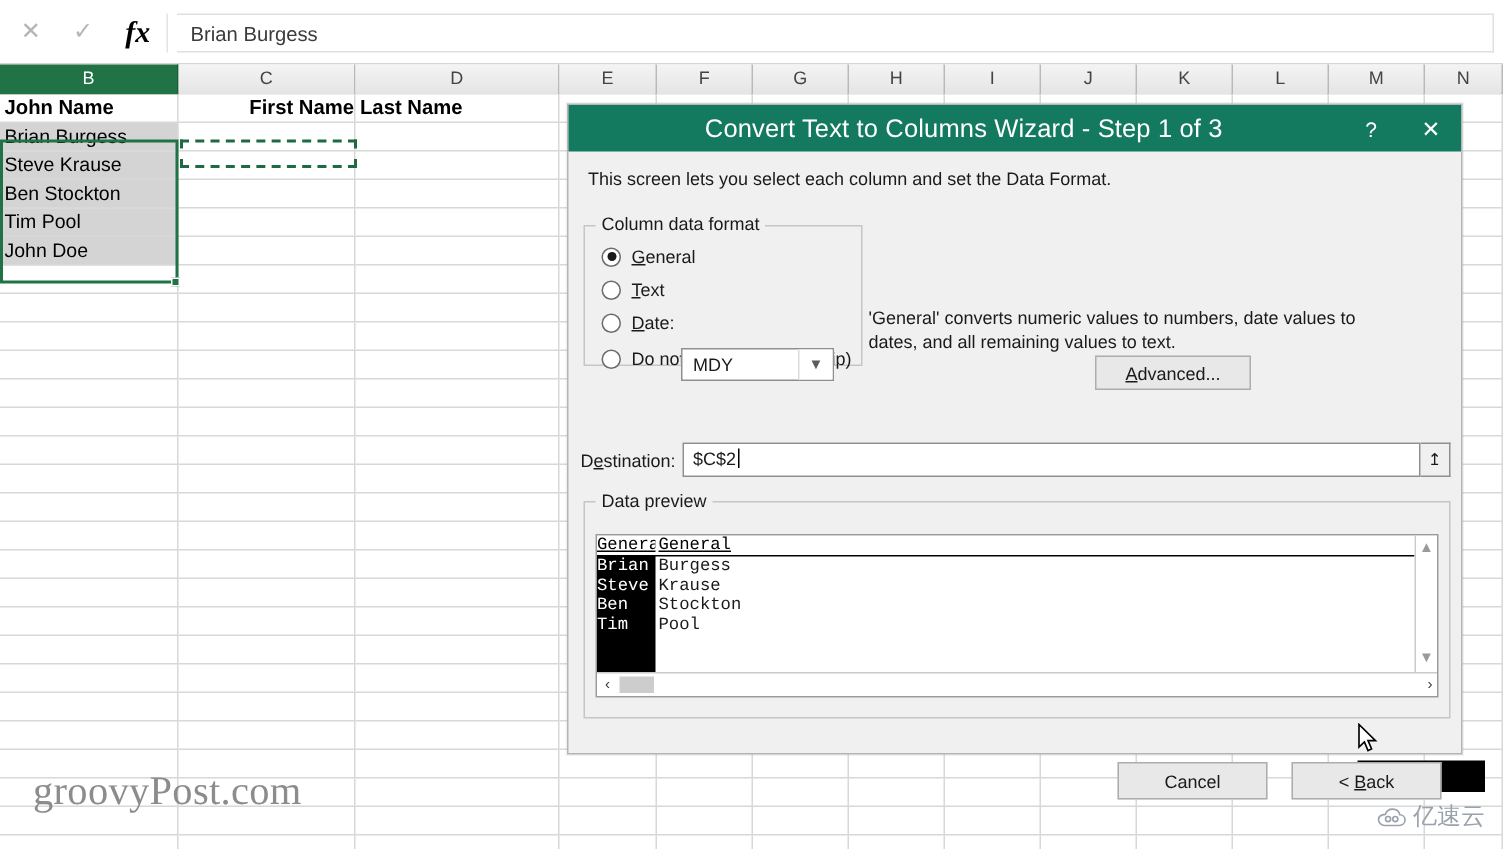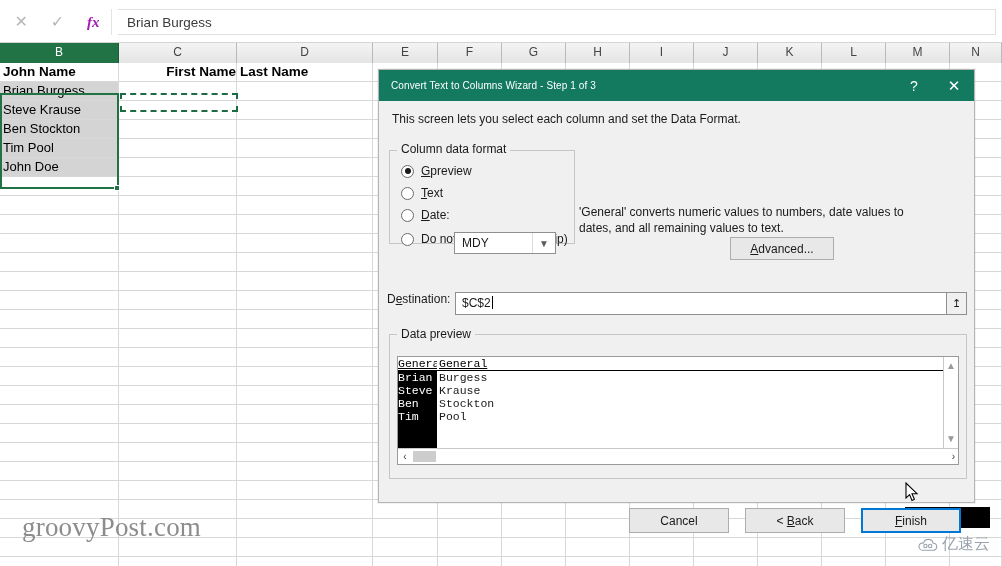--- a/index.html
+++ b/index.html
@@ -15,21 +15,21 @@
     position:absolute;left:0;top:0;width:1002px;height:43px;
     background:#ffffff;border-bottom:1px solid #d4d4d4;
     box-sizing:border-box;
   }
   #formula-icons{
     position:absolute;left:3px;top:9px;width:108px;height:26px;
     display:flex;align-items:center;justify-content:space-around;
     border-right:1px solid #e3e3e3;
   }
   .ficon{color:#b6b6b6;font-size:16px;line-height:1;user-select:none;}
-  .ficon.fx{font-style:italic;font-family:"Liberation Serif",serif;font-size:15px;color:#a21caf;font-weight:600;}
+  .ficon.fx{font-style:italic;font-family:"Liberation Serif",serif;font-size:20px;color:#000000;font-weight:600;}
   #formula-input{
     position:absolute;left:118px;top:9px;width:878px;height:26px;
     border:1px solid #e0e0e0;border-left:none;background:#fff;
     font-size:13.5px;color:#3b3b3b;line-height:26px;
     padding-left:9px;box-sizing:border-box;white-space:nowrap;overflow:hidden;
   }
 
   
   #col-headers{
     position:absolute;left:0;top:43px;height:20px;width:1002px;
@@ -107,21 +107,21 @@
     border:1px solid #b5b5b5;
     box-shadow:0 0 0 1px rgba(0,0,0,0.05);
     box-sizing:border-box;
     font-size:12px;color:#1a1a1a;
   }
   #dialog-titlebar{
     height:31px;background:#13795f;display:flex;align-items:center;
     color:#fff;
   }
   #dialog-title{
-    flex:1;padding-left:12px;font-size:10px;letter-spacing:0.1px;
+    flex:1;padding-left:12px;font-size:17px;letter-spacing:0.1px;text-align:center;
   }
   .titlebtn{
     width:40px;height:31px;display:flex;align-items:center;justify-content:center;
     color:#fff;font-size:14px;
   }
   .titlebtn.closebtn{font-size:15px;}
 
   #dialog-body{padding:0 10px;position:relative;}
 
   #intro-text{
@@ -167,21 +167,21 @@
   }
   #advanced-btn{
     position:absolute;left:351px;top:125px;width:104px;height:23px;
     border:1px solid #adadad;background:#e8e8e8;
     display:flex;align-items:center;justify-content:center;font-size:12px;
     box-sizing:border-box;
   }
 
   #dest-row{
     position:absolute;left:8px;top:180px;width:580px;height:29px;
-    display:flex;
+    display:flex;align-items:center;
   }
   #dest-label{width:68px;font-size:12px;}
   #dest-input{
     flex:1;height:23px;border:1px solid #8f8f8f;background:#fff;
     box-sizing:border-box;font-size:12px;line-height:21px;padding-left:6px;
     position:relative;color:#1a1a1a;
   }
   #dest-caret{
     display:inline-block;width:1px;height:13px;background:#000;
     vertical-align:-2px;margin-left:1px;
@@ -722,21 +722,21 @@
 
   <div id="dialog-body">
 
     <div id="intro-text">This screen lets you select each column and set the Data Format.</div>
 
     <div id="cdf-group"></div>
     <div id="cdf-legend">Column data format</div>
 
     <div class="radio-row" style="left:22px;top:52px;">
       <span class="radio on"></span>
-      <span><span class="u">G</span><span>preview</span></span>
+      <span><span class="u">G</span><span>eneral</span></span>
     </div>
     <div class="radio-row" style="left:22px;top:74px;">
       <span class="radio"></span>
       <span><span class="u">T</span><span>ext</span></span>
     </div>
     <div class="radio-row" style="left:22px;top:96px;">
       <span class="radio"></span>
       <span><span class="u">D</span><span>ate:</span></span>
     </div>
     <div class="radio-row" style="left:22px;top:120px;">
@@ -802,23 +802,20 @@
       </div>
     </div>
 
     <div id="footer-buttons">
         <div class="dlgbtn">
           <span>Cancel</span>
         </div>
         <div class="dlgbtn">
           <span>&lt; <span class="u">B</span>ack</span>
         </div>
-        <div class="dlgbtn focused">
-          <span><span class="u">F</span>inish</span>
-        </div>
       </div>
 
   </div>
 </div>
 
 <svg id="cursor" viewBox="0 0 14 20">
   <path d="M1 1 L1 16 L4.6 12.6 L7 18.4 L9.4 17.3 L7 11.7 L12 11.7 Z" fill="#ffffff" stroke="#000000" stroke-width="1.1"></path>
 </svg>
 
 </body></html>

